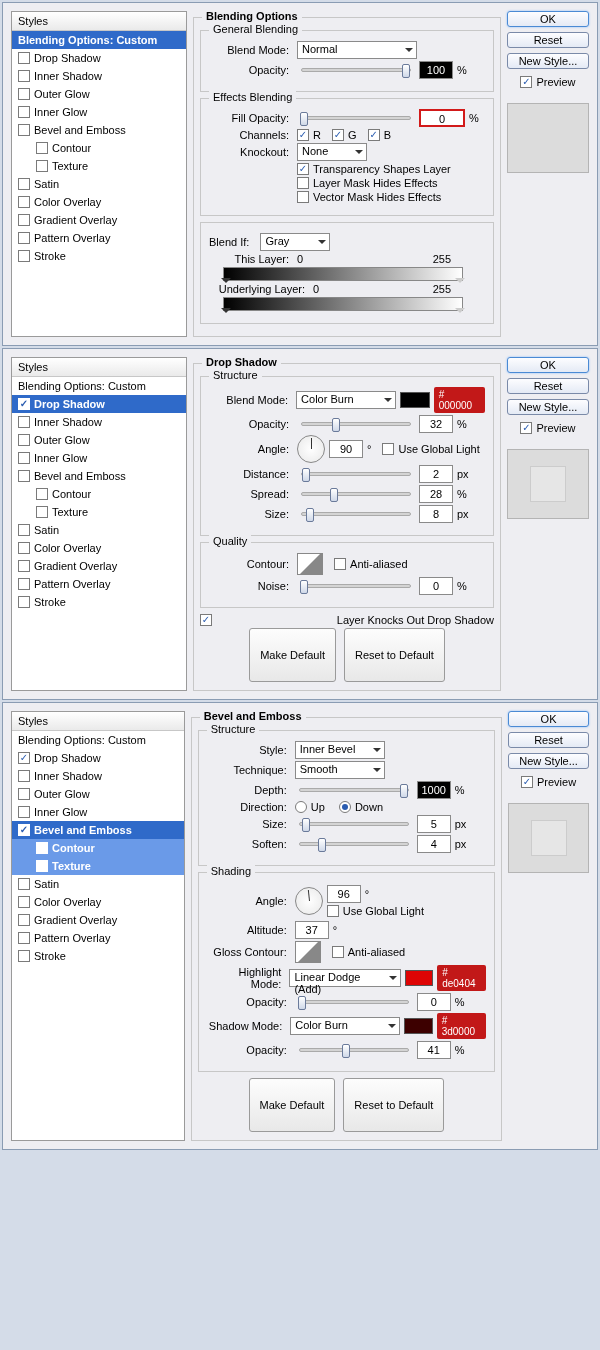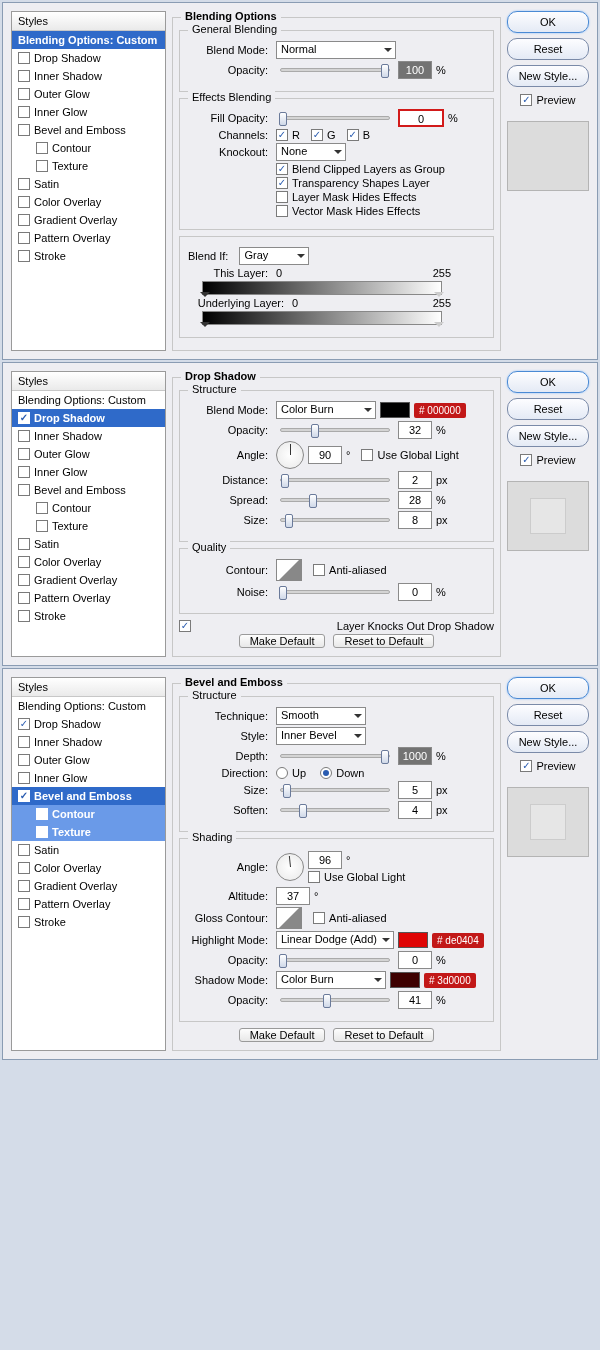--- a/index.html
+++ b/index.html
@@ -1,57 +1,57 @@
 <!DOCTYPE html>
 <html><head>
 <meta charset="utf-8">
 <style>
 *{box-sizing:border-box;margin:0;padding:0;font-family:Tahoma,sans-serif;font-size:11px;color:#000}
 body{background:#d4dce8;width:600px}
 .win{background:#eeeef2;border:1px solid #8a9cb3;margin:2px}
 .body{display:flex;padding:8px 8px 8px 8px;gap:6px}
-.styles{border:1px solid #9a9a9a;width:155px;background:#fff}
+.styles{border:1px solid #9a9a9a;width:176px;background:#fff}
 .styles-hd{background:linear-gradient(#fff,#eaeaea);padding:3px 6px;border-bottom:1px solid #c7c7c7}
 .srow{display:flex;align-items:flex-end;gap:4px;padding:3px 6px;cursor:default}
 .srow.sub{padding-left:24px}
 .srow.hi{background:#2f6ac9;color:#fff;font-weight:bold}
 .srow.hi *{color:#fff}
 .srow.sub.hi{background:#6a9ae8}
 .cb{width:12px;height:12px;border:1px solid #7a7a7a;background:#fff;display:inline-flex;align-items:center;justify-content:center;flex-shrink:0}
 .cb.on::after{content:"✓";font-size:10px;color:#2a5cb0;line-height:1}
 .cb.w{border-color:#fff}
 .center{flex:1}
 .grp{border:1px solid #c7c7c7;padding:8px 8px 10px;margin-bottom:6px;position:relative;background:#eeeef2}
 .grp>legend,.gtitle{position:absolute;top:-8px;left:8px;background:#eeeef2;padding:0 4px;font-weight:normal}
 .frow{display:flex;align-items:center;gap:4px;margin:2px 0}
 .lbl{width:84px;text-align:right;padding-right:4px}
 .sel{border:1px solid #8a8a8a;background:#fff;padding:1px 16px 1px 4px;height:18px;position:relative;min-width:70px}
 .sel::after{content:"";position:absolute;right:3px;top:6px;border:4px solid transparent;border-top-color:#333}
 .num{border:1px solid #8a8a8a;background:#fff;width:34px;height:18px;text-align:center;padding-top:2px}
-.num.hi{background:#737373;color:#fff}
+.num.hi{background:#000000;color:#fff}
 .num.redbox{border:2px solid #d21a1a;width:46px}
 .slider{flex:1;height:4px;background:#d4d4d4;border:1px solid #aaa;position:relative;max-width:110px;margin:0 4px;border-radius:2px}
 .thumb{position:absolute;top:-5px;width:8px;height:14px;background:linear-gradient(#fff,#cfd8e8);border:1px solid #6a7a9a;border-radius:2px}
 .grad{height:14px;background:linear-gradient(to right,#000,#fff);border:1px solid #888;flex:1;max-width:240px;position:relative}
 .tri{position:absolute;bottom:-8px;width:0;height:0;border:5px solid transparent;border-top-color:#555}
 .tri.l{left:-3px;border-top-color:#333}
 .tri.r{right:-3px;border-top-color:#ccc}
 .btncol{width:82px;display:flex;flex-direction:column;gap:5px}
-.btn{border:1px solid #7a8aa8;background:linear-gradient(#fdfdff,#e4eaf5);height:22px;display:flex;align-items:center;justify-content:center;border-radius:10px;cursor:default}
+.btn{border:1px solid #7a8aa8;background:linear-gradient(#fdfdff,#e4eaf5);height:16px;display:flex;align-items:center;justify-content:center;border-radius:3px;cursor:default}
 .btn.primary{border:1px solid #4a8ad4;box-shadow:0 0 2px #7ab6ff}
 .prev{border:1px solid #b4b4b4;background:#dcdcdc;height:70px;margin-top:8px;display:flex;align-items:center;justify-content:center}
 .prev .sq{width:36px;height:36px;background:#e6e6e6;border:1px solid #ccc}
 .swatch{width:30px;height:16px;border:1px solid #555;display:inline-block}
 .badge{background:#c21818;color:#fff;padding:2px 5px;font-size:10px;border-radius:2px}
 .dial{width:28px;height:28px;border:1px solid #888;border-radius:50%;background:radial-gradient(#fff,#e8e8e8);position:relative;flex-shrink:0}
 .dial .hand{position:absolute;left:50%;top:50%;width:1px;height:11px;background:#333;transform-origin:top}
 .contour{width:26px;height:22px;border:1px solid #888;background:linear-gradient(135deg,#fff 48%,#888 52%);display:inline-block}
 .maintitle{position:absolute;top:-8px;left:8px;background:#eeeef2;padding:0 4px;font-weight:bold}
 .outer{border:1px solid #c7c7c7;padding:12px 6px 6px;position:relative;margin-top:6px}
-.btn2{border:1px solid #9a9a9a;background:linear-gradient(#fdfdfd,#e8e8e8);padding:0 10px;border-radius:3px}
+.btn2{border:1px solid #9a9a9a;background:linear-gradient(#fdfdfd,#e8e8e8);padding:20px 10px;border-radius:3px}
 .und{}
 .radio{width:12px;height:12px;border:1px solid #7a7a7a;border-radius:50%;background:#fff;display:inline-flex;align-items:center;justify-content:center}
 .radio.on::after{content:"";width:6px;height:6px;background:#2a5cb0;border-radius:50%}
 </style>
 </head>
 <body>
 
 <div class="win">
 <div class="body">
 <div class="styles">
@@ -134,24 +134,20 @@
               <div class="slider">
                 <div class="thumb" style="left:-2px"></div>
               </div>
               <span class="num redbox">0</span>
               <span>%</span>
             </div>
 <div class="frow"><span class="lbl">Channels:</span><span class="cb on"></span><span class="und">R</span>&nbsp;<span class="cb on"></span><span class="und">G</span>&nbsp;<span class="cb on"></span><span class="und">B</span></div>
 <div class="frow">
               <span class="lbl">Knockout:</span>
               <div class="sel">None</div>
-            </div>
-<div class="frow" style="padding-left:88px">
-              <span class="cb on"></span>
-              <span>Blend Clipped Layers as Group</span>
             </div>
 <div class="frow" style="padding-left:88px">
               <span class="cb on"></span>
               <span>Transparency Shapes Layer</span>
             </div>
 <div class="frow" style="padding-left:88px">
               <span class="cb"></span>
               <span>Layer Mask Hides Effects</span>
             </div>
 <div class="frow" style="padding-left:88px">
@@ -408,26 +404,26 @@
           <span>Stroke</span>
         </div>
 </div>
 
 <div class="center">
 <div class="outer">
 <span class="maintitle">Bevel and Emboss</span>
 <div class="grp">
 <span class="gtitle">Structure</span>
 <div class="frow">
+              <span class="lbl">Style:</span>
+              <div class="sel" style="min-width:90px">Inner Bevel</div>
+            </div>
+<div class="frow">
               <span class="lbl">Technique:</span>
               <div class="sel" style="min-width:90px">Smooth</div>
-            </div>
-<div class="frow">
-              <span class="lbl">Style:</span>
-              <div class="sel" style="min-width:90px">Inner Bevel</div>
             </div>
 <div class="frow">
               <span class="lbl">Depth:</span>
               <div class="slider">
                 <div class="thumb" style="left:100px"></div>
               </div>
               <span class="num hi">1000</span>
               <span>%</span>
             </div>
 <div class="frow"><span class="lbl">Direction:</span><span class="radio"></span><span>Up</span>&nbsp;&nbsp;<span class="radio on"></span><span>Down</span></div>

